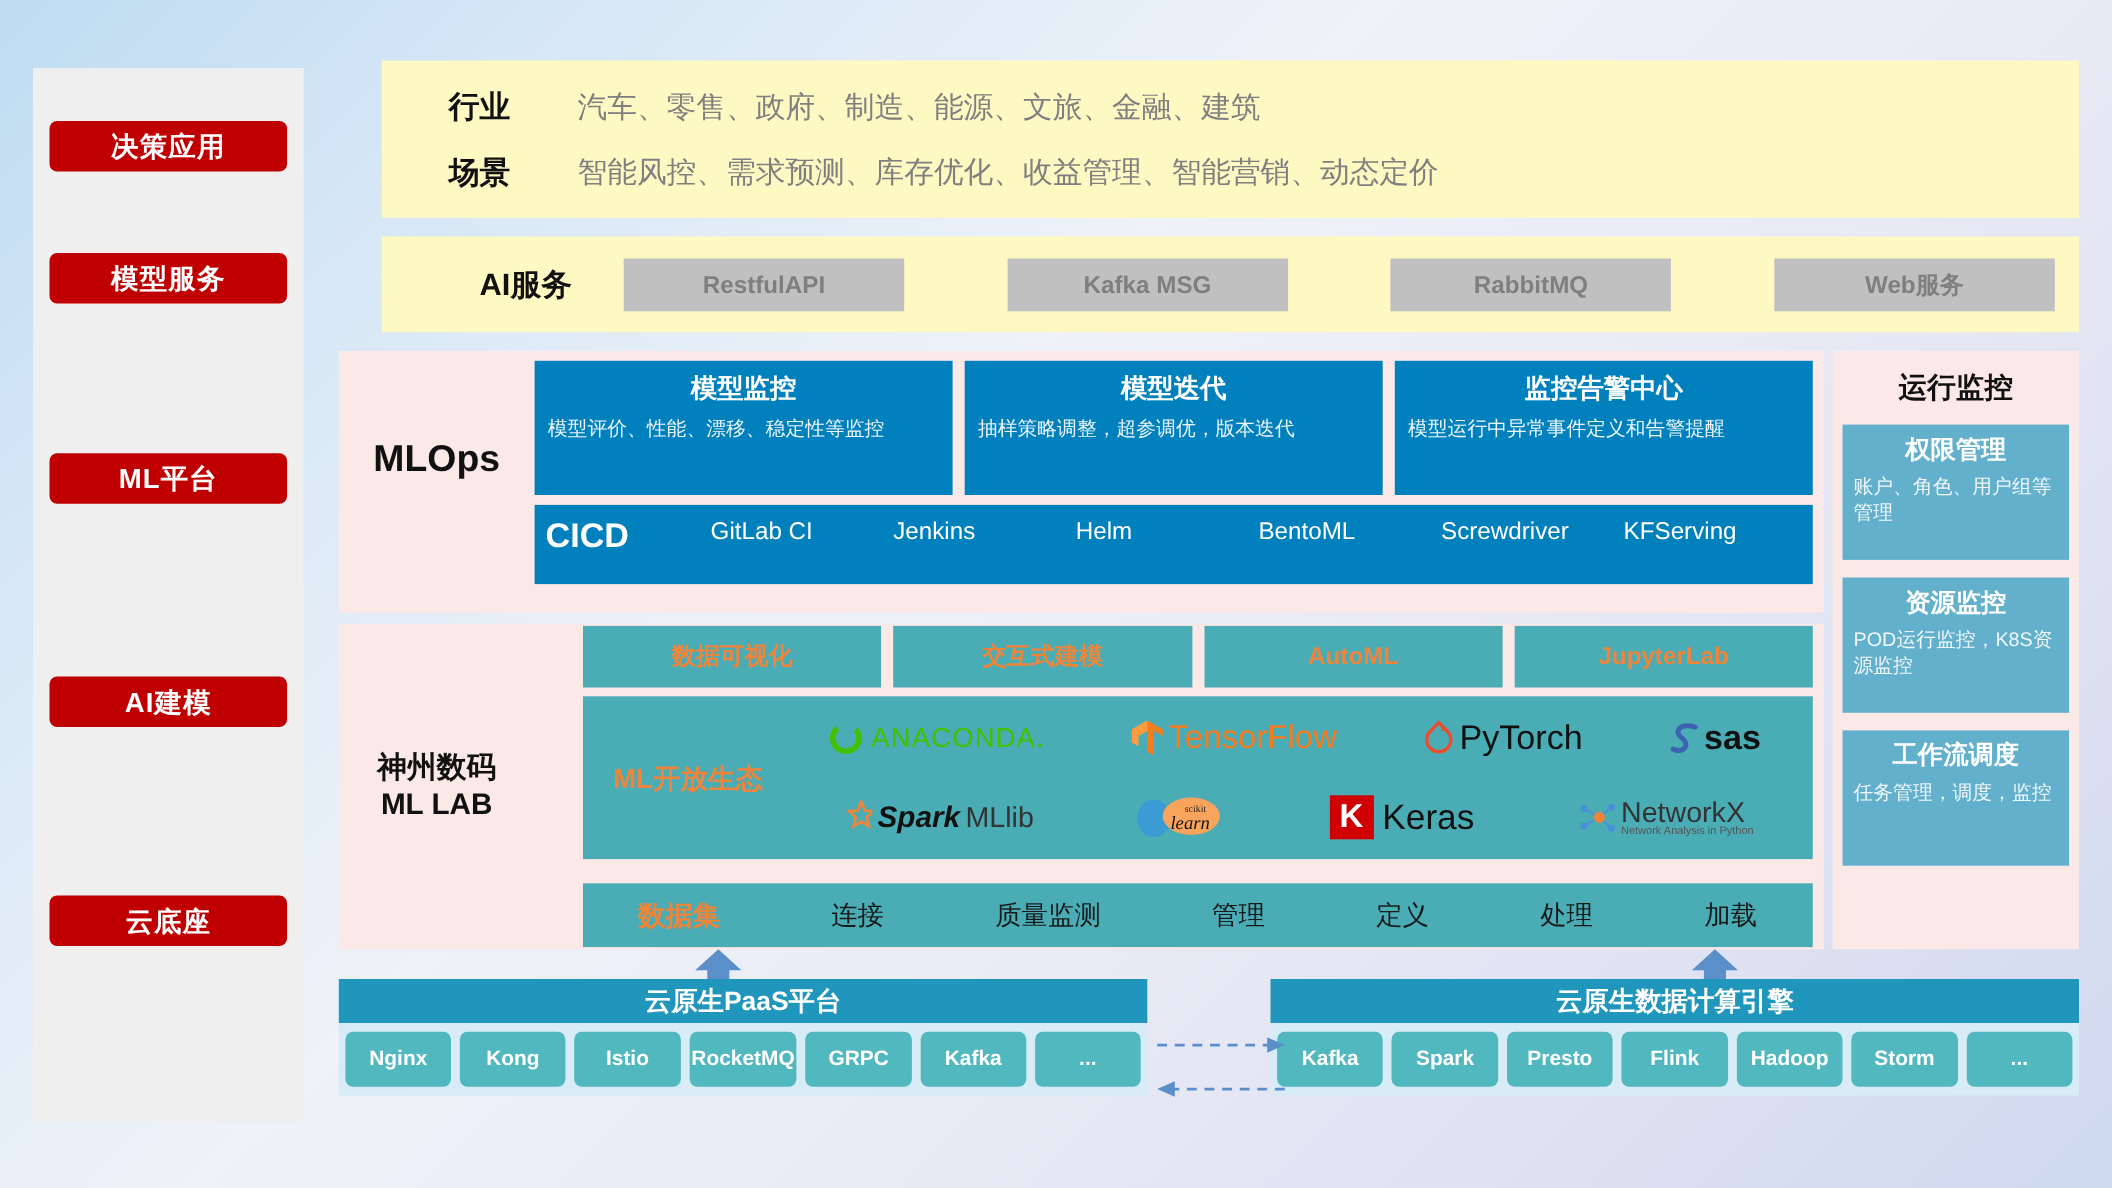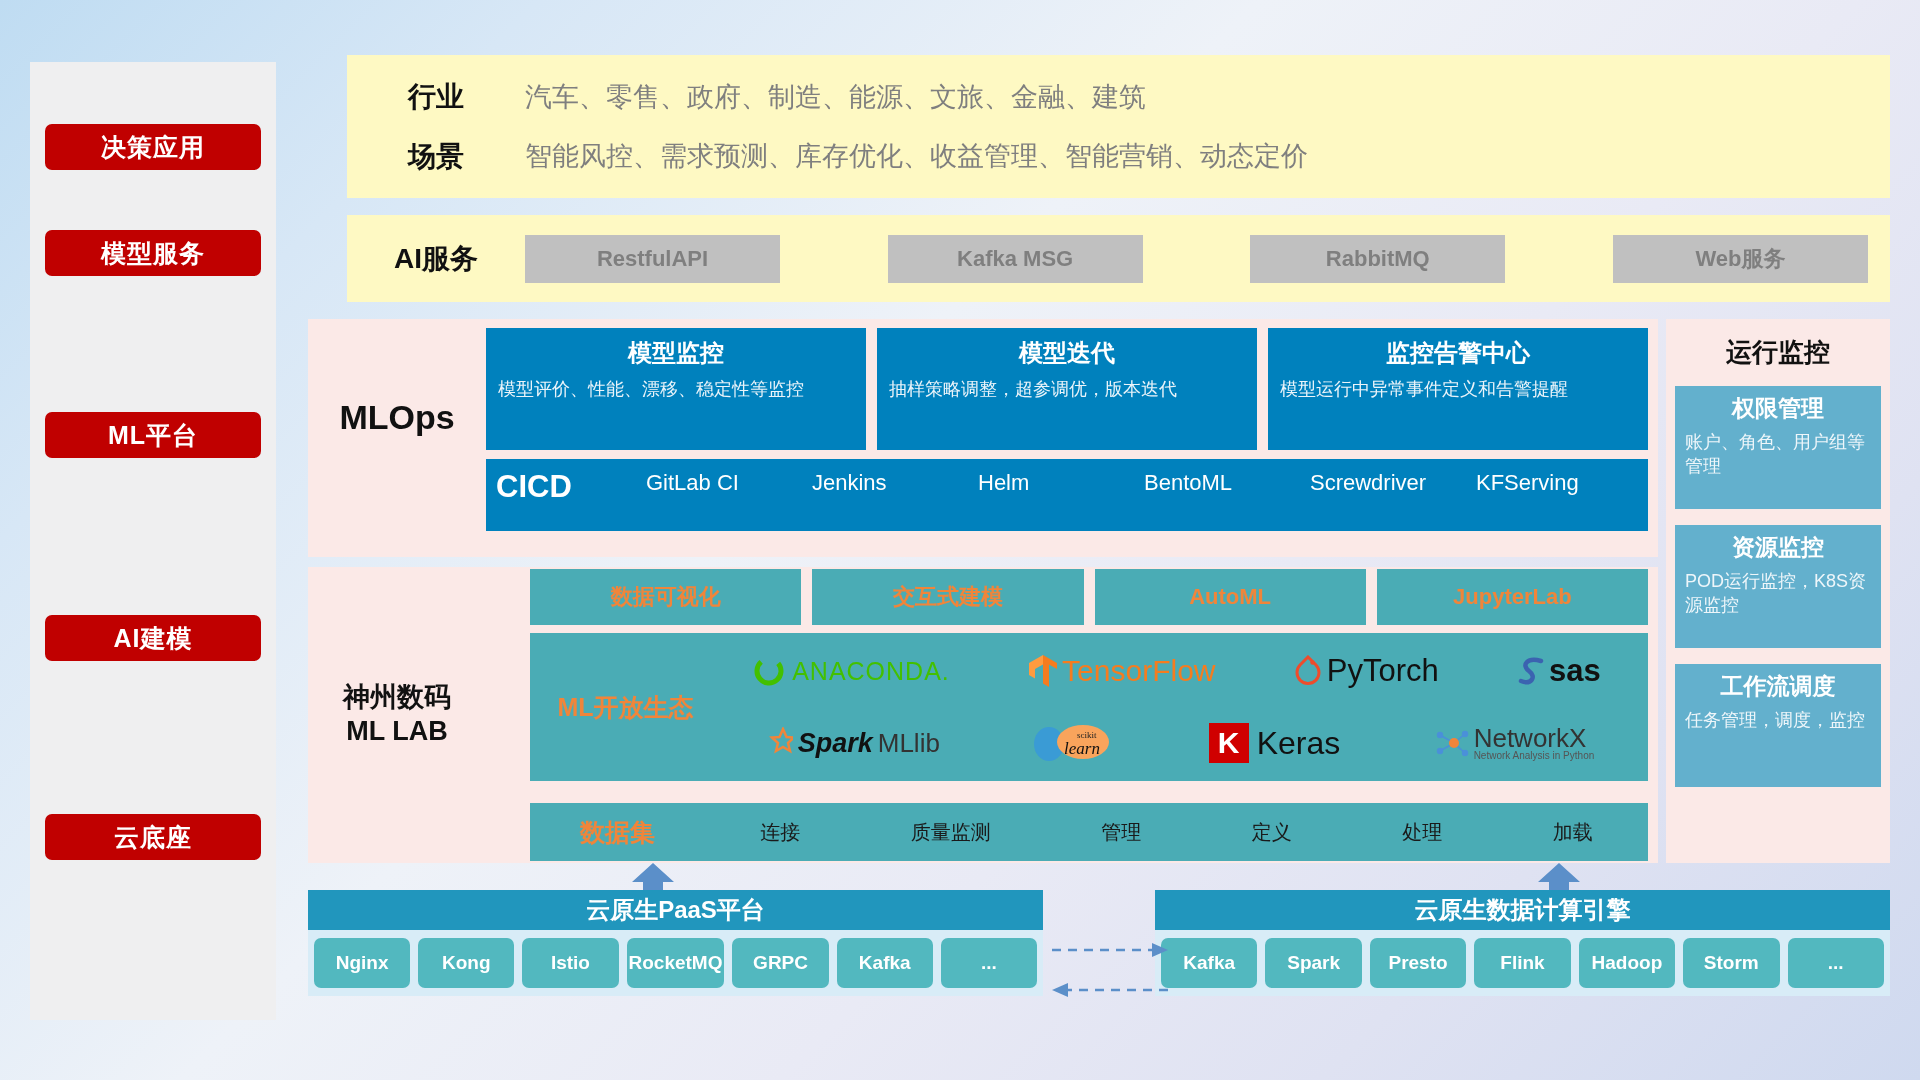--- a/index.html
+++ b/index.html
@@ -34,21 +34,21 @@
   .r1-grid{position:absolute;inset:0;display:flex;align-items:center;}
   .r1-labels{width:178px;flex:none;}
   .r1-lab{font-size:28px;font-weight:bold;color:#111;text-align:center;line-height:1.0;}
   .r1-lab.first{margin-bottom:32px;}
   .r1-vals{flex:1;}
   .r1-val{font-size:27px;color:#7f7f7f;line-height:1.0;}
   .r1-val.first{margin-bottom:32px;}
 
   
   .r2{height:87px;margin-top:17px;display:flex;align-items:center;}
-  .r2-label{width:178px;flex:none;text-align:center;font-size:28px;font-weight:bold;color:#111;}
+  .r2-label{width:178px;flex:none;text-align:center;font-size:28px;font-weight:bold;color:#111;padding-left:42px;}
   .r2-btns{flex:1;display:flex;gap:0;justify-content:space-between;padding-right:22px;}
   .r2-btn{
     width:255px;height:48px;background:#c0c0c0;color:#7f7f7f;
     font-size:22px;font-weight:bold;display:flex;align-items:center;justify-content:center;
   }
 
   
   .lower{margin-top:17px;display:flex;gap:8px;}
   .lower-left{width:1350px;flex:none;}
   .lower-right{width:224px;flex:none;}
@@ -83,21 +83,21 @@
     margin-top:8px;background:#4aacb5;height:148px;display:flex;align-items:center;box-sizing:border-box;padding:0 8px;
   }
   .eco-title{width:175px;flex:none;color:#f0853a;font-size:25px;font-weight:bold;text-align:center;}
   .eco-logos{flex:1;display:flex;flex-direction:column;justify-content:center;gap:4px;}
   .logo-line{display:flex;align-items:center;justify-content:space-around;height:68px;}
   .dataset{
     margin-top:22px;background:#4aacb5;height:58px;display:flex;align-items:center;box-sizing:border-box;
   }
   .ds-title{width:175px;flex:none;color:#f0853a;font-size:25px;font-weight:bold;text-align:center;}
   .ds-items{flex:1;display:flex;justify-content:space-around;}
-  .ds-item{font-size:20px;color:#1a1a1a;}
+  .ds-item{font-size:24px;color:#1a1a1a;}
 
   
   .mon{background:#fbe9e7;height:544px;box-sizing:border-box;padding:10px 9px;}
   .mon-title{text-align:center;font-size:26px;font-weight:bold;color:#111;margin:6px 0 16px 0;}
   .mon-card{background:#63b0cd;margin-bottom:16px;padding:7px 10px 10px 10px;box-sizing:border-box;height:123px;}
   .mon-card h4{margin:0 0 6px 0;text-align:center;font-size:23px;font-weight:bold;color:#fff;}
   .mon-card p{margin:0;font-size:18px;line-height:1.35;color:#eef6fa;}
 
   
   .bottom{position:absolute;left:308px;top:862px;width:1582px;height:160px;}
@@ -119,21 +119,21 @@
   }
   .arrow-up svg{display:block;}
   .conn{position:absolute;left:1050px;top:938px;width:120px;height:62px;}
 </style>
 </head>
 <body>
 
 <div class="canvas">
 
   <div class="rail">
-    <div class="rail-pill" style="top:62px">
+    <div class="rail-pill" style="top:48px">
         <span>决策应用</span>
       </div>
     <div class="rail-pill" style="top:168px">
         <span>模型服务</span>
       </div>
     <div class="rail-pill" style="top:350px">
         <span>ML平台</span>
       </div>
     <div class="rail-pill" style="top:553px">
         <span>AI建模</span>

